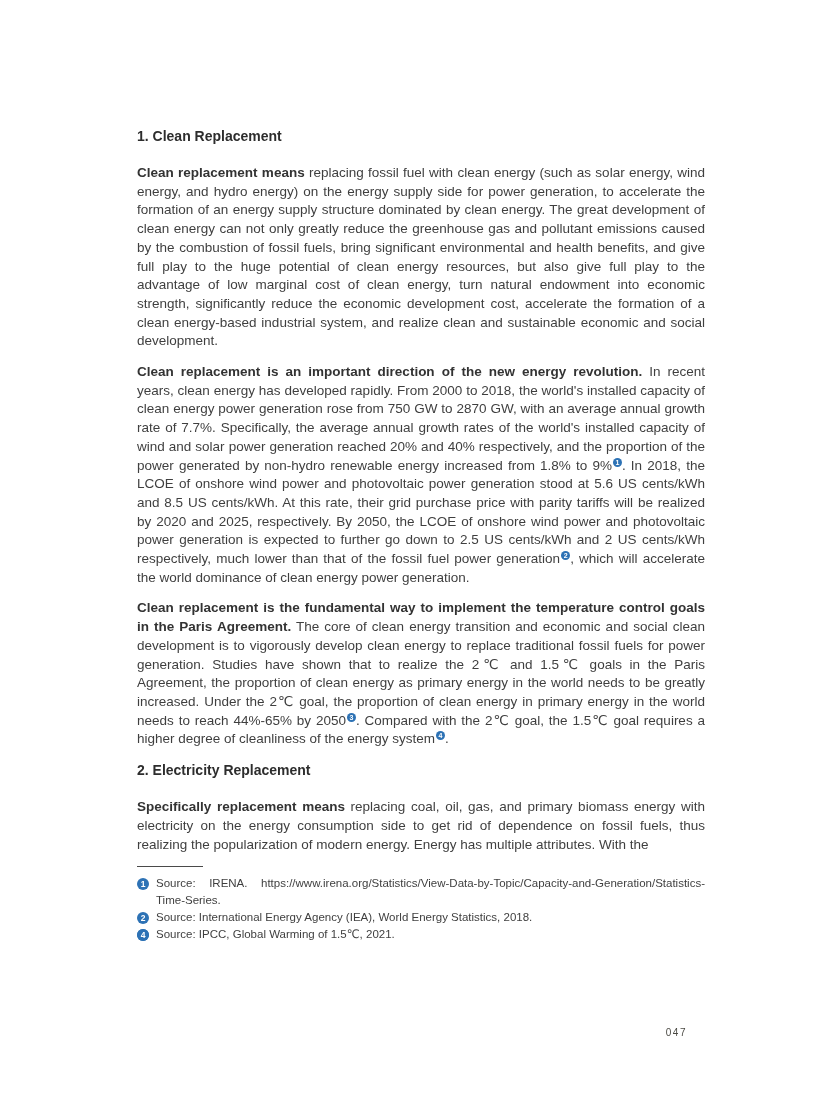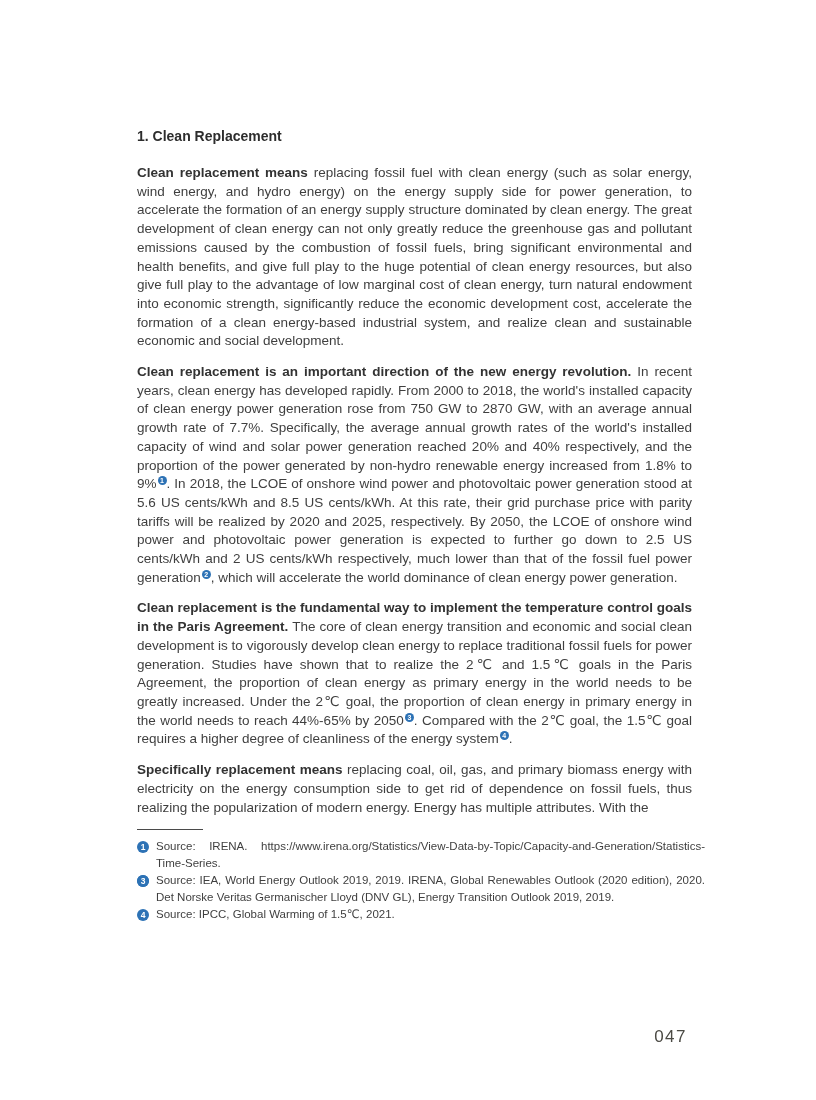--- a/index.html
+++ b/index.html
@@ -22,21 +22,21 @@
     font-size: 14px;
     font-weight: 700;
     color: #2d2d2d;
     line-height: 19px;
     margin: 0 0 18px 0;
   }
   .para {
     font-size: 13.5px;
     line-height: 18.7px;
     text-align: justify;
-    margin: 0 13px 12px 0;
+    margin: 0 0 12px 0;
     color: #3f3f3f;
   }
   .para .b { font-weight: 700; color: #333333; }
   .para .i { }
   .fref {
     display: inline-block;
     width: 9px;
     height: 9px;
     border-radius: 50%;
     color: #ffffff;
@@ -77,50 +77,51 @@
     color: #ffffff;
     font-size: 8.5px;
     font-weight: 700;
     line-height: 12px;
     text-align: center;
   }
   .page-number {
     position: absolute;
     top: 1027px;
     right: 45px;
-    font-size: 17px;
+    font-size: 10px;
     letter-spacing: 1.5px;
     color: #4b4a44;
   }
 </style>
 </head>
 <body>
 
 <div class="page">
   <div class="content">
 
     <section>
       <h2 class="section-heading">1. Clean Replacement</h2>
       <div>
           <p class="para"><span class="b">Clean replacement means </span><span>replacing fossil fuel with clean energy (such as solar energy, wind energy, and hydro energy) on the energy supply side for power generation, to accelerate the formation of an energy supply structure dominated by clean energy. The great development of clean energy can not only greatly reduce the greenhouse gas and pollutant emissions caused by the combustion of fossil fuels, bring significant environmental and health benefits, and give full play to the huge potential of clean energy resources, but also give full play to the advantage of low marginal cost of clean energy, turn natural endowment into economic strength, significantly reduce the economic development cost, accelerate the formation of a clean energy-based industrial system, and realize clean and sustainable economic and social development.</span></p>
           <p class="para"><span class="b">Clean replacement is an important direction of the new energy revolution. </span><span>In recent years, clean energy has developed rapidly. From 2000 to 2018, the world's installed capacity of clean energy power generation rose from 750 GW to 2870 GW, with an average annual growth rate of 7.7%. Specifically, the average annual growth rates of the world's installed capacity of wind and solar power generation reached 20% and 40% respectively, and the proportion of the power generated by non-hydro renewable energy increased from 1.8% to 9%</span><span class="fref" style="background: rgb(45, 114, 181);">1</span><span>. In 2018, the LCOE of onshore wind power and photovoltaic power generation stood at 5.6 US cents/kWh and 8.5 US cents/kWh. At this rate, their grid purchase price with parity tariffs will be realized by 2020 and 2025, respectively. By 2050, the LCOE of onshore wind power and photovoltaic power generation is expected to further go down to 2.5 US cents/kWh and 2 US cents/kWh respectively, much lower than that of the fossil fuel power generation</span><span class="fref" style="background: rgb(45, 114, 181);">2</span><span>, which will accelerate the world dominance of clean energy power generation.</span></p>
           <p class="para"><span class="b">Clean replacement is the fundamental way to implement the temperature control goals in the </span><span class="b i">Paris Agreement.</span><span> The core of clean energy transition and economic and social clean development is to vigorously develop clean energy to replace traditional fossil fuels for power generation. Studies have shown that to realize the 2℃ and 1.5℃ goals in the </span><span class="i">Paris Agreement,</span><span> the proportion of clean energy as primary energy in the world needs to be greatly increased. Under the 2℃ goal, the proportion of clean energy in primary energy in the world needs to reach 44%-65% by 2050</span><span class="fref" style="background: rgb(45, 114, 181);">3</span><span>. Compared with the 2℃ goal, the 1.5℃ goal requires a higher degree of cleanliness of the energy system</span><span class="fref" style="background: rgb(45, 114, 181);">4</span><span>.</span></p>
         </div>
     </section>
 
     <section>
+      <h2 class="section-heading">2. Electricity Replacement</h2>
       <div>
           <p class="para"><span class="b">Specifically replacement means </span><span>replacing coal, oil, gas, and primary biomass energy with electricity on the energy consumption side to get rid of dependence on fossil fuels, thus realizing the popularization of modern energy. Energy has multiple attributes. With the</span></p>
         </div>
     </section>
 
     <div class="footnote-sep"></div>
 
     <ol class="footnotes">
         <li><span class="fmark" style="background: rgb(45, 114, 181);">1</span><span>Source: IRENA. https://www.irena.org/Statistics/View-Data-by-Topic/Capacity-and-Generation/Statistics-Time-Series.</span></li>
-        <li><span class="fmark" style="background: rgb(45, 114, 181);">2</span></li>
-        <li><span class="fmark" style="background: rgb(45, 114, 181);">3</span><span>Source: IEA, World Energy Outlook 2019, 2019. IRENA, Global Renewables Outlook (2020 edition), 2020. Det Norske Veritas Germanischer Lloyd (DNV GL), Energy Transition Outlook 2019, 2019.</span></li>
+        <li><span class="fmark" style="background: rgb(45, 114, 181);">2</span><span>Source: International Energy Agency (IEA), World Energy Statistics, 2018.</span></li>
+        <li><span class="fmark" style="background: rgb(45, 114, 181);">3</span></li>
         <li><span class="fmark" style="background: rgb(45, 114, 181);">4</span><span>Source: IPCC, Global Warming of 1.5℃, 2021.</span></li>
       </ol>
   </div>
 
   <div class="page-number">047</div>
 </div>
 
 </body></html>

